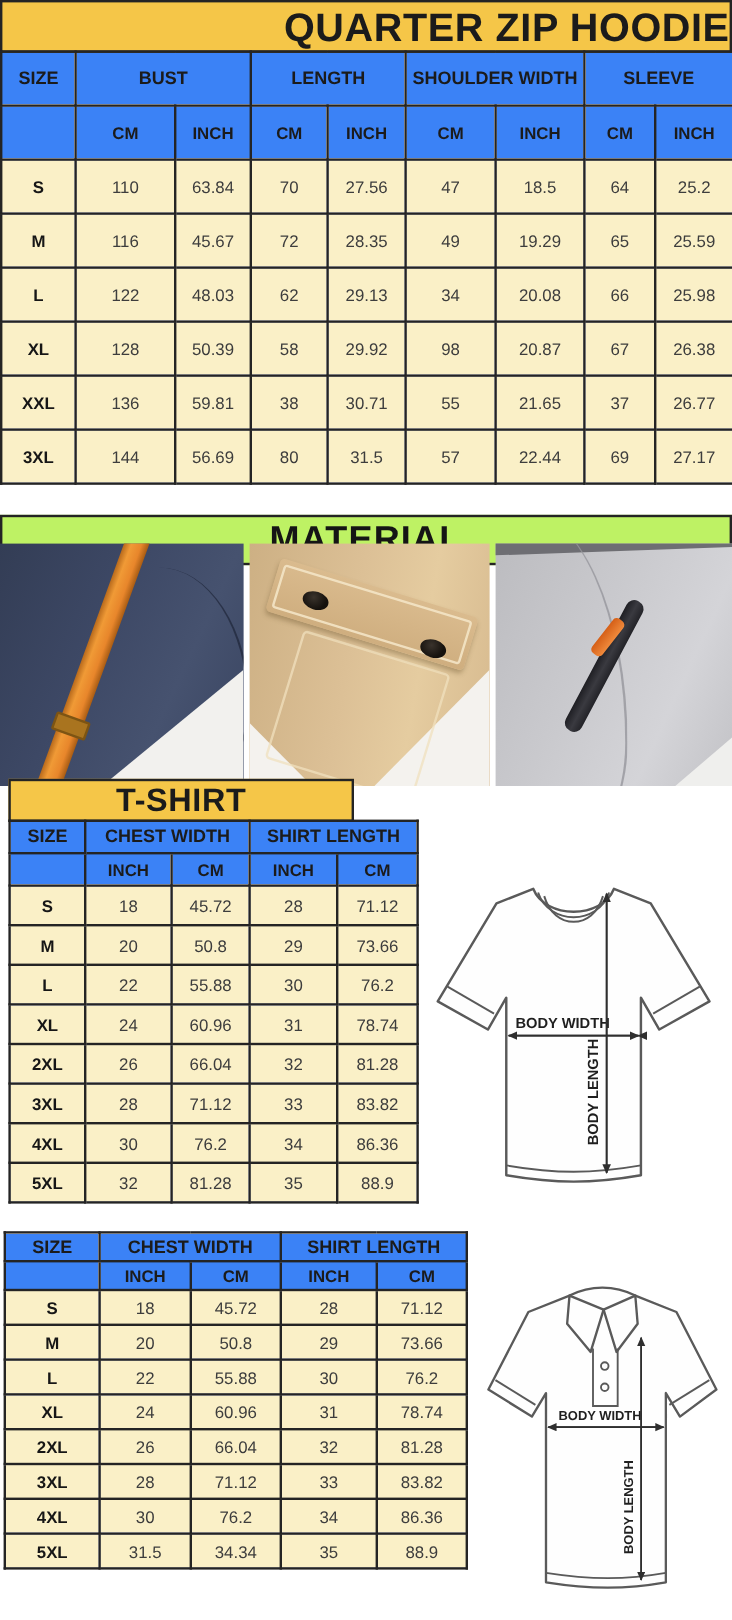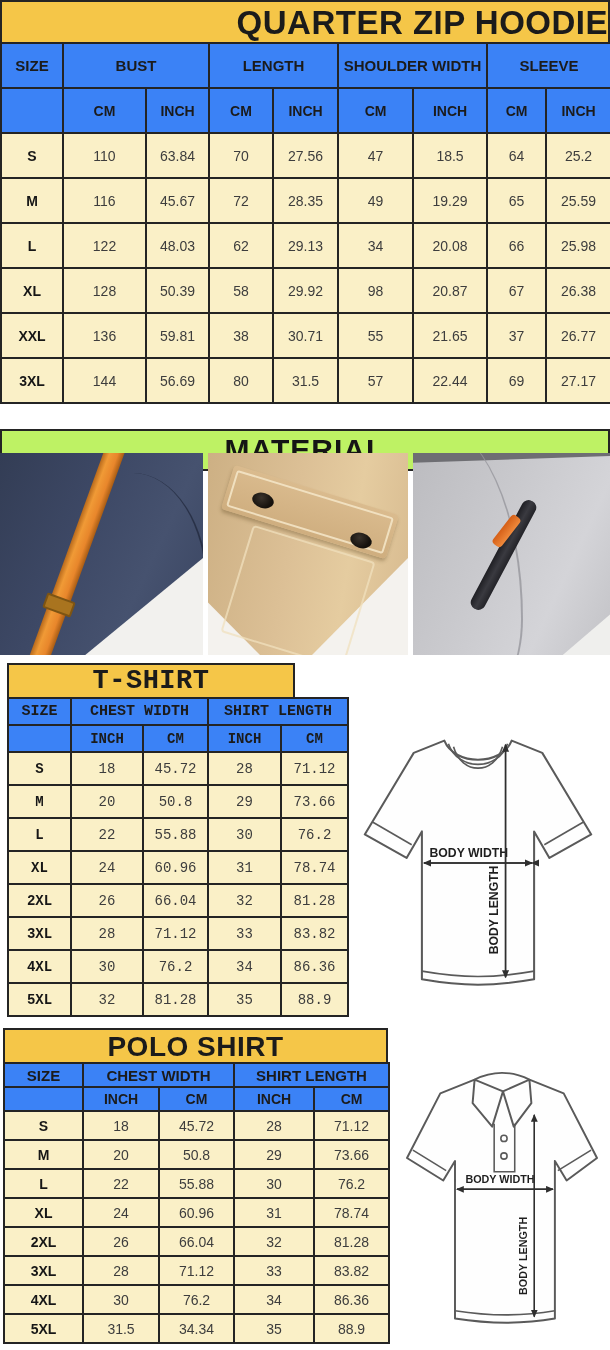--- a/index.html
+++ b/index.html
@@ -46,21 +46,21 @@
 
   
   #hoodie-block { top: 0; left: 0; width: 610px; }
   #hoodie-block .table-title { height: 44px; line-height: 41px; font-size: 33px; text-align: right; }
   #hoodie-table tr.head-row   th { height: 45px; font-size: 15px; }
   #hoodie-table tr.unit-row   th { height: 45px; font-size: 14px; }
   #hoodie-table tr.data-row th,
   #hoodie-table tr.data-row td { height: 45px; font-size: 14px; }
 
   
-  #tshirt-block { top: 663px; left: 7px; width: 288px; font-family: Liberation Mono, monospace; }
+  #tshirt-block { top: 649px; left: 7px; width: 288px; }
   #tshirt-block .table-title { height: 36px; line-height: 33px; font-size: 27px; }
   #tshirt-table tr.head-row th { height: 27px; font-size: 15px; }
   #tshirt-table tr.unit-row th { height: 27px; font-size: 14px; }
   #tshirt-table tr.data-row th,
   #tshirt-table tr.data-row td { height: 33px; font-size: 14px; }
 
   
   #polo-block { top: 1028px; left: 3px; width: 385px; }
   #polo-block .table-title { height: 36px; line-height: 33px; font-size: 28px; }
   #polo-table tr.head-row th { height: 24px; font-size: 15px; }
@@ -397,21 +397,20 @@
     </g>
     <g>
       <line class="measure-line" x1="152" y1="36" x2="152" y2="264" marker-end="url(#arrT)"></line>
       <line class="measure-line" x1="152" y1="264" x2="152" y2="36" marker-end="url(#arrT)"></line>
       <text class="measure-text" text-anchor="middle" font-size="12" transform="translate(145,198) rotate(-90)">BODY LENGTH</text>
     </g>
   </svg>
 </div>
 
 <div id="polo-block" class="table-block">
-  <div class="table-title">POLO SHIRT</div>
   <table id="polo-table" class="size-table">
       <colgroup>
         <col style="width: 79px;">
         <col style="width: 76px;">
         <col style="width: 75px;">
         <col style="width: 80px;">
         <col style="width: 75px;">
       </colgroup>
       <thead>
         <tr class="head-row">

